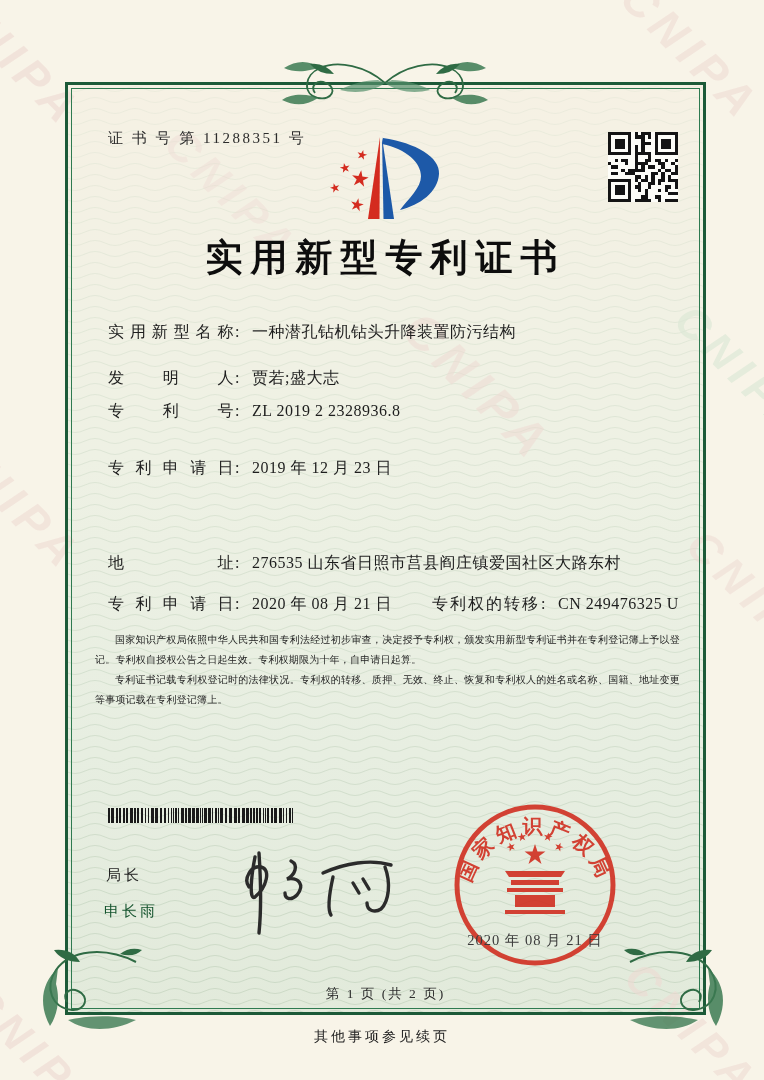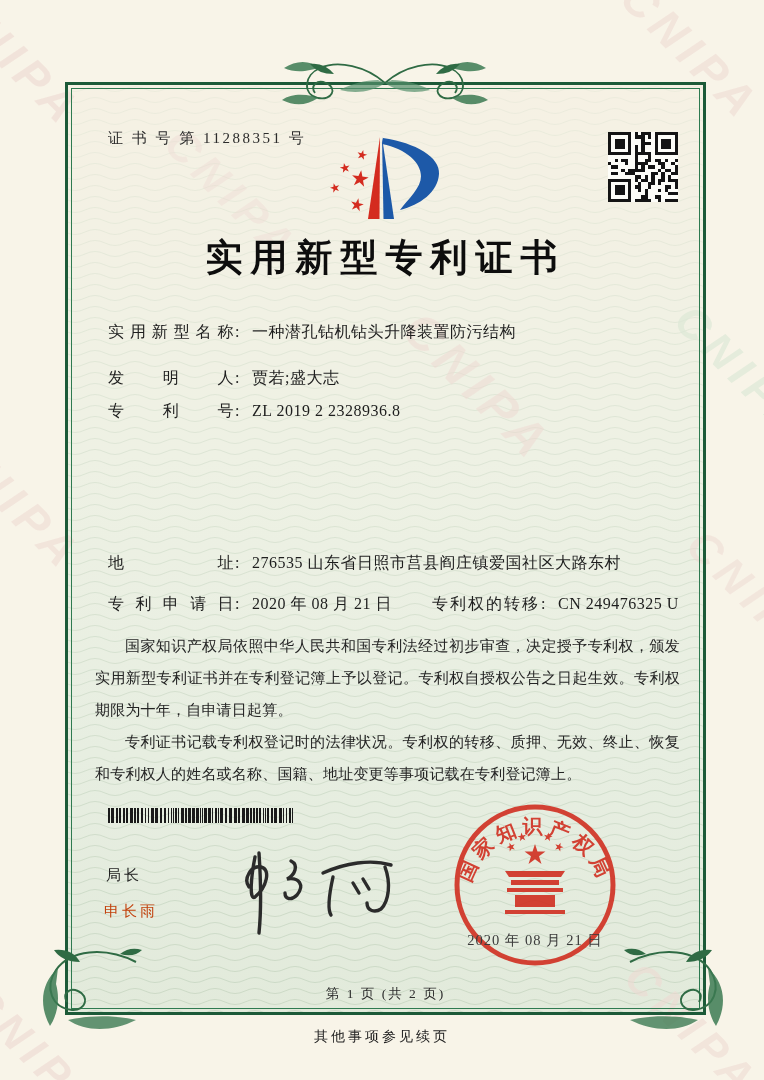--- a/index.html
+++ b/index.html
@@ -35,24 +35,24 @@
     position:absolute;left:0;right:0;top:148px;text-align:center;
     font-size:37px;font-weight:700;letter-spacing:8px;color:#0d0d0d;white-space:nowrap;
   }
   .row{position:absolute;left:40px;height:22px;font-size:16px;color:#1e1e1e;letter-spacing:.5px;white-space:nowrap;}
   .row .lbl{display:inline-block;width:126px;text-align:justify;text-align-last:justify;text-justify:inter-character;vertical-align:baseline;}
   .row .colon{display:inline-block;margin-left:1px;}
   .row .val{display:inline-block;margin-left:12px;}
   .row .pair2{position:absolute;left:324px;top:0;white-space:nowrap;}
   .row .pair2 .lbl2{letter-spacing:2px;}
   .paras{position:absolute;left:27px;top:545px;width:585px;}
-  .paras p{margin:0;text-indent:2em;font-size:15px;line-height:32px;color:#242424;letter-spacing:.2px;text-align:justify;}
+  .paras p{margin:0;text-indent:2em;font-size:10px;line-height:20px;color:#242424;letter-spacing:.2px;text-align:justify;}
   .barcode{position:absolute;left:40px;top:723px;width:192px;height:15px;font-size:0;white-space:nowrap;overflow:hidden;}
   .officer-title{position:absolute;left:38px;top:781px;font-size:15px;letter-spacing:3px;color:#1e1e1e;}
-  .officer-name{position:absolute;left:36px;top:817px;font-size:15px;letter-spacing:3px;color:#c2410c;}
+  .officer-name{position:absolute;left:36px;top:817px;font-size:15px;letter-spacing:3px;color:#14532d;}
   .signature{position:absolute;left:147px;top:758px;}
   .seal{position:absolute;left:382px;top:710px;mix-blend-mode:multiply;}
   .page-note{position:absolute;left:0;right:0;top:900px;text-align:center;font-size:13.5px;letter-spacing:2px;color:#2c2c2c;}
   .continuation{position:absolute;left:0;right:0;top:1028px;text-align:center;z-index:3;font-size:14px;letter-spacing:3px;color:#222;}
   .orn{position:absolute;z-index:4;pointer-events:none;}
   .logo{position:absolute;left:262px;top:50px;overflow:visible;}
   .qr{position:absolute;left:540px;top:47px;}
 </style>
 </head>
 <body>
@@ -314,20 +314,23 @@
 
     <div class="row" style="top:237px">
       <span class="lbl">实用新型名称</span><span class="colon">:</span><span class="val">一种潜孔钻机钻头升降装置防污结构</span>
     </div>
     <div class="row" style="top:283px">
       <span class="lbl">发　明　人</span><span class="colon">:</span><span class="val">贾若;盛大志</span>
     </div>
     <div class="row" style="top:316px">
       <span class="lbl">专　利　号</span><span class="colon">:</span><span class="val">ZL 2019 2 2328936.8</span>
     </div>
+    <div class="row" style="top:373px">
+      <span class="lbl">专利申请日</span><span class="colon">:</span><span class="val">2019 年 12 月 23 日</span>
+    </div>
     <div class="row" style="top:468px">
       <span class="lbl">地　　　　址</span><span class="colon">:</span><span class="val">276535 山东省日照市莒县阎庄镇爱国社区大路东村</span>
     </div>
     <div class="row" style="top:509px">
       <span class="lbl">专利申请日</span><span class="colon">:</span><span class="val">2020 年 08 月 21 日</span>
       <span class="pair2">
         <span class="lbl2">专利权的转移</span><span class="colon">:</span><span class="val">CN 249476325 U</span>
       </span>
     </div>
 

